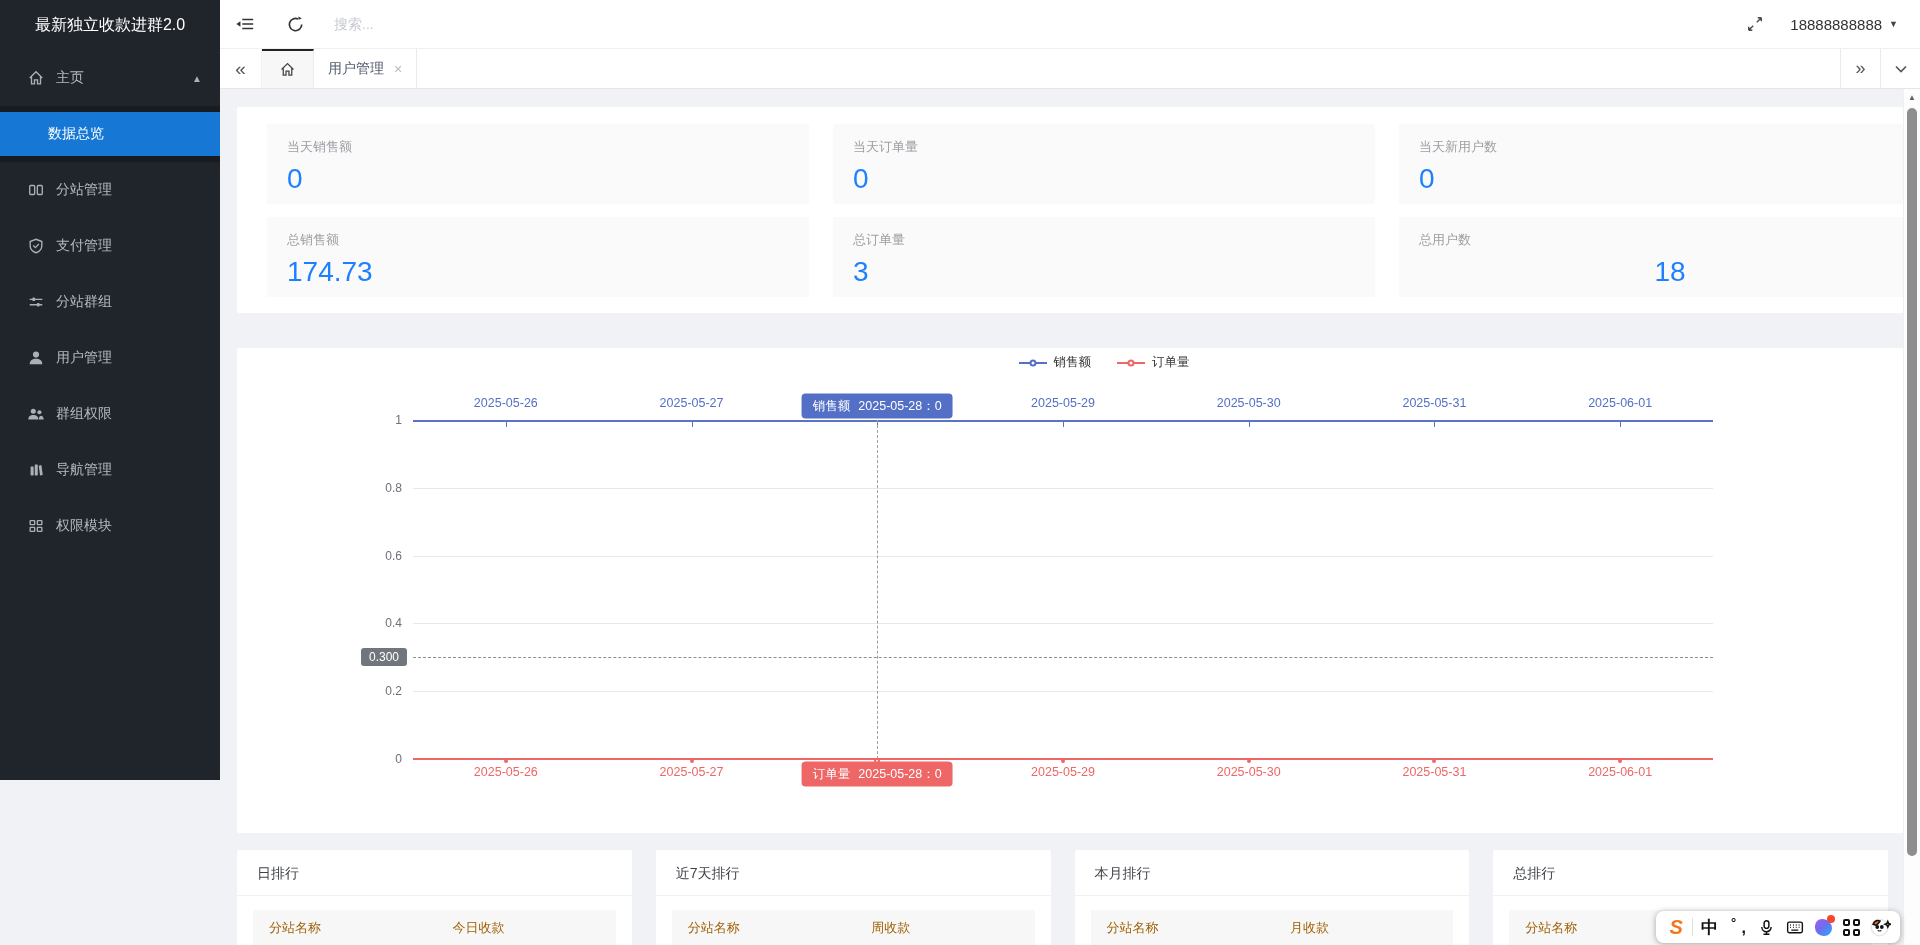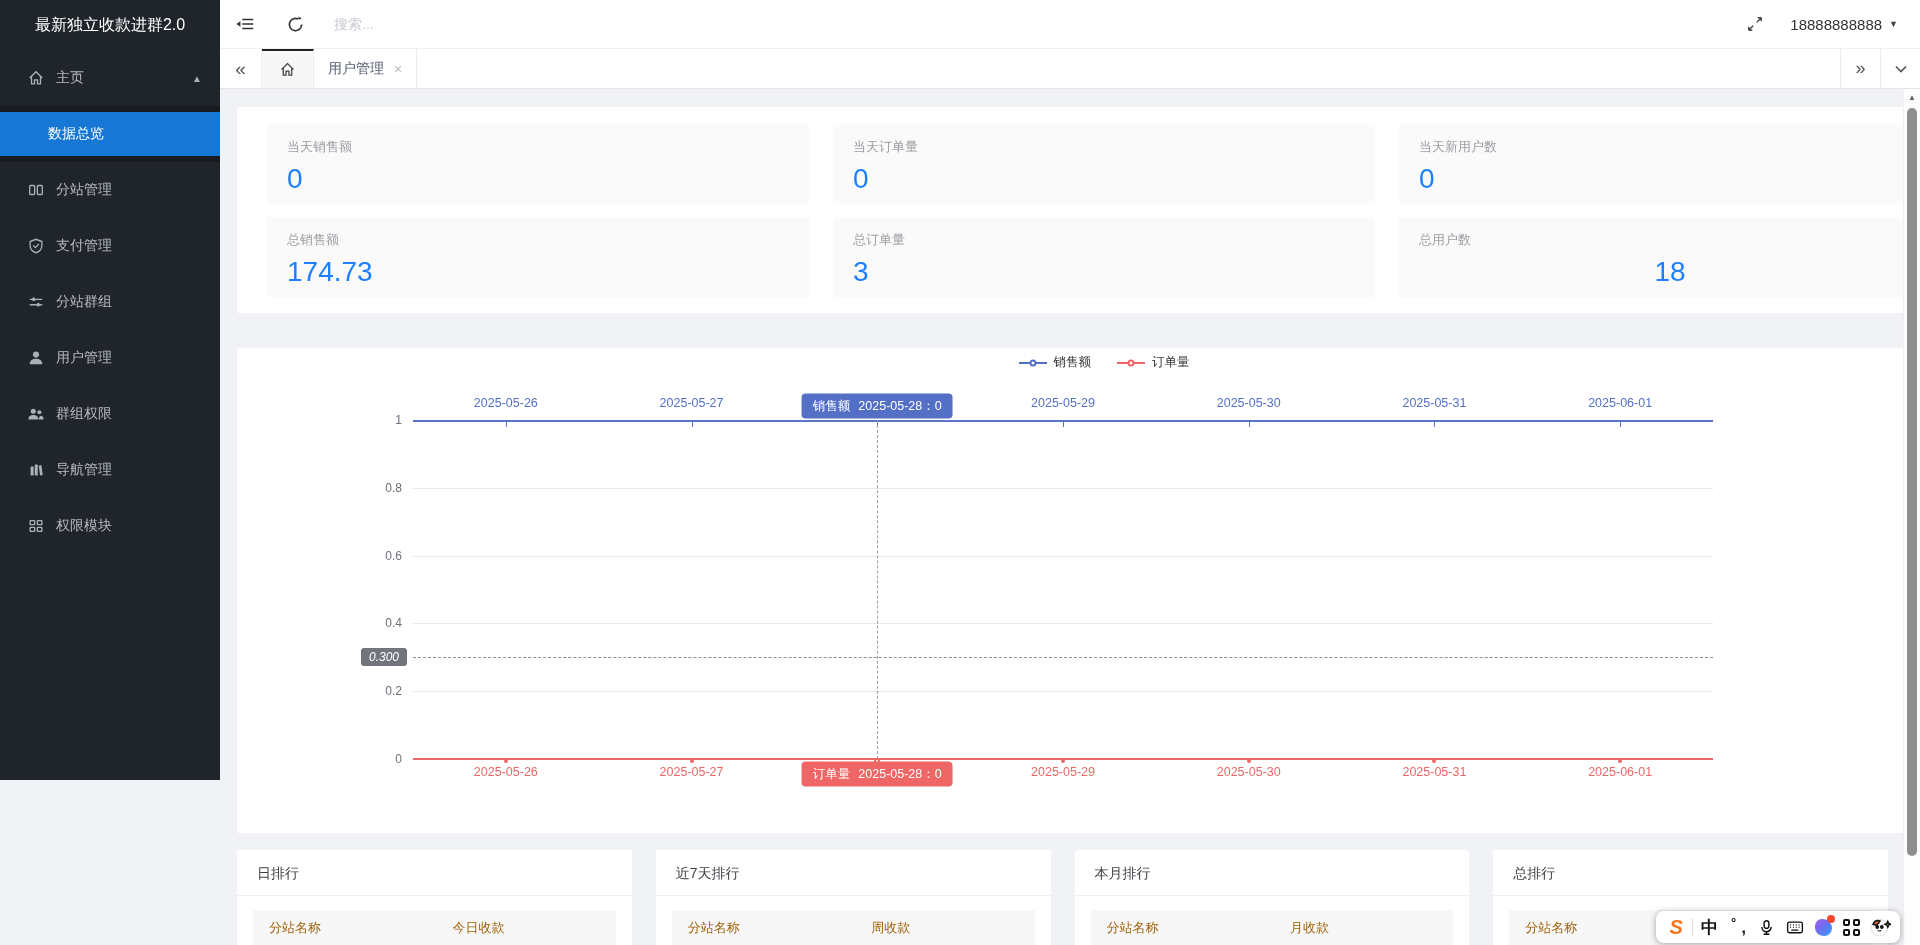--- a/index.html
+++ b/index.html
@@ -60,21 +60,21 @@
   .plot { position:absolute; left:176px; top:72px; width:1300px; height:339px; }
   .gridline { position:absolute; left:0; width:100%; height:1px; background:#e4e8f1; }
   .gridline.axis-top { height:2px; background:#5b73c6; }
   .ylab { position:absolute; right:calc(100% + 11px); transform:translateY(-50%); font-size:12px; color:#6e7079; }
   .xtick-top { position:absolute; top:2px; width:1px; height:5px; background:#5b73c6; }
   .xlab { position:absolute; transform:translateX(-50%); font-size:12.5px; white-space:nowrap; }
   .xlab.top { top:-24px; color:#5470c6; }
   .xlab.bottom { top:calc(100% + 6px); color:#ee6666; }
   .vline { position:absolute; top:0; bottom:0; width:0; border-left:1px dashed #9aa0a6; }
   .hline { position:absolute; left:0; width:100%; height:0; border-top:1px dashed #8a8f96; }
-  .hline-label { position:absolute; right:calc(100% + 6px); top:70%; transform:translateY(-50%); background:#71767d; color:#fff; font-size:12px; padding:2px 8px; border-radius:3px;font-style:italic; }
+  .hline-label { position:absolute; right:calc(100% + 6px); top:70%; transform:translateY(-50%); background:#71767d; color:#fff; font-size:12px; padding:2px 8px; border-radius:3px; }
   .series-line-bottom { position:absolute; left:0; bottom:-1px; width:100%; height:2px; background:#ee6666; }
   .dot { position:absolute; bottom:-4px; transform:translateX(-50%); width:4px; height:4px; border:2px solid #ee6666; background:#fff; border-radius:50%; }
   .dot.big { width:6px; height:6px; bottom:-5px; }
   .tooltip { position:absolute; transform:translate(-50%,-50%); color:#fff; font-size:12.5px; padding:4px 11px; border-radius:4px; white-space:nowrap; display:flex; gap:8px; z-index:3; }
   .tooltip.sales { background:#5470c6; top:-14px; }
   .tooltip.orders { background:#ee6666; top:calc(100% + 15px); }
 
   
   .rank-row { display:flex; gap:24px; margin:17px 15px 0 17px; }
   .rank-panel { flex:1; background:#fff; height:130px; border-radius:2px; }

